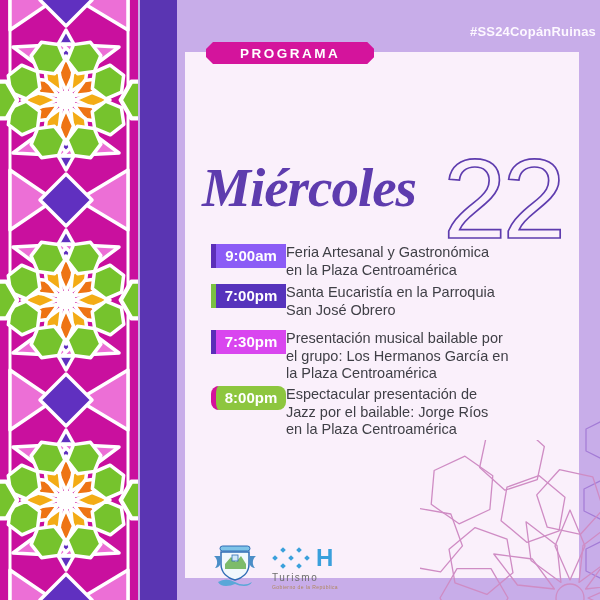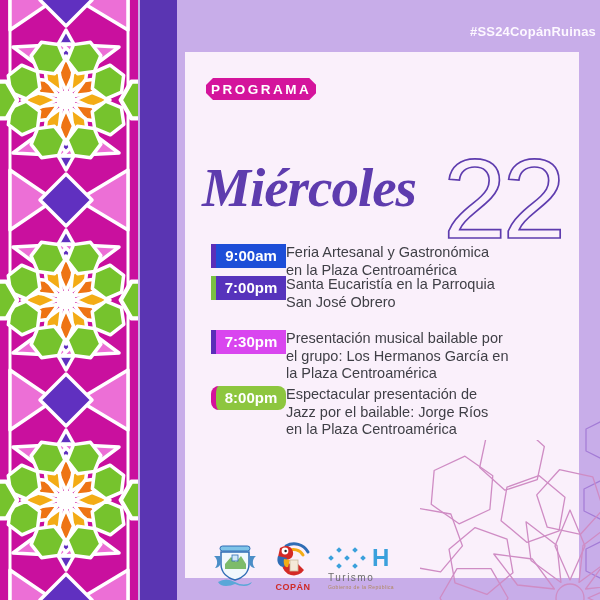--- a/index.html
+++ b/index.html
@@ -12,37 +12,37 @@
   #purple-bar{left:140px;top:0;width:37px;height:600px;background:#5a35b2;}
 
   
   #hashtag{top:24px;right:4px;color:#fdf8ff;font-size:13px;font-weight:600;letter-spacing:.2px;z-index:5;}
 
   
   #card{left:185px;top:52px;width:394px;height:526px;background:#faf0fb;z-index:2;}
 
   
   #program-badge{left:206px;top:42px;background:#d4149c;color:#fff;font-size:13.5px;font-weight:700;
-    letter-spacing:2.5px;padding:4px 5px 3px;z-index:6;
-    clip-path:polygon(7px 0,calc(100% - 7px) 0,100% 7px,100% calc(100% - 7px),calc(100% - 7px) 100%,7px 100%,0 calc(100% - 7px),0 7px);margin-top:36px;}
+    letter-spacing:2.5px;padding:4px 34px 3px;z-index:6;
+    clip-path:polygon(7px 0,calc(100% - 7px) 0,100% 7px,100% calc(100% - 7px),calc(100% - 7px) 100%,7px 100%,0 calc(100% - 7px),0 7px);}
 
   
   #title-day{left:17px;top:108px;font-family:Liberation Serif, serif;font-style:italic;font-weight:700;
     font-size:55px;line-height:1;color:#5e3cae;letter-spacing:-1px;z-index:4;}
   #title-date{left:258px;top:90px;font-size:114px;line-height:1;font-weight:400;color:transparent;
     -webkit-text-stroke:1.7px #5e3cae;letter-spacing:-4px;z-index:4;}
 
   
   .row{position:absolute;left:26px;display:flex;align-items:flex-start;z-index:4;}
   .time-badge{color:#fff;font-weight:700;font-size:15px;width:70px;text-align:center;
     padding:3px 0 4px;border-left:5px solid;}
   .row-text{font-size:14.5px;line-height:1.22;color:#3f3f46;font-weight:500;
     white-space:pre-line;}
-  #row-0{top:192px;} #row-0 .time-badge{background:#1d4ed8;border-color:#5b2eb8;}
-  #row-1{top:224px;} #row-1 .time-badge{background:#5633bc;border-color:#7ac142;}
+  #row-0{top:192px;} #row-0 .time-badge{background:#8b5cf6;border-color:#5b2eb8;}
+  #row-1{top:232px;} #row-1 .time-badge{background:#5633bc;border-color:#7ac142;}
   #row-2{top:278px;} #row-2 .time-badge{background:#d946ef;border-color:#5b2eb8;}
   #row-3{top:334px;} #row-3 .time-badge{background:#8dc63f;border-color:#d4119c;border-radius:8px;}
 
   
   #logos{left:27px;top:484px;height:56px;display:flex;align-items:flex-end;z-index:4;}
   .logo{position:relative;margin-right:14px;}
   #copan-logo-text{font-size:9px;font-weight:700;color:#cf2b27;letter-spacing:.5px;text-align:center;margin-top:-2px;}
   #turismo-block{display:flex;flex-direction:column;align-items:flex-start;padding-bottom:2px;}
   #turismo-label{font-size:10px;color:#6e6e6e;letter-spacing:1.5px;margin-top:1px;}
   #turismo-sublabel{font-size:5px;color:#b0885f;letter-spacing:.4px;margin-top:1px;}
@@ -178,34 +178,20 @@
           <rect x="8" y="2" width="30" height="5" rx="2.5" fill="#7fc4e8" stroke="#2f6db5" stroke-width="1"></rect>
           <path d="M9,8 h28 v12 c0,9 -7,14 -14,16 c-7,-2 -14,-7 -14,-16 z" fill="#f2f8fd" stroke="#2f6db5" stroke-width="1.5"></path>
           <path d="M13,20 l6,-7 5,5 5,-6 5,8 v5 h-21 z" fill="#7dbb6a"></path>
           <rect x="20" y="11" width="6" height="6" fill="#cfe8f7" stroke="#2f6db5" stroke-width=".8"></rect>
           <path d="M2,12 c4,3 4,9 1,12 c5,0 7,-5 5,-12 z" fill="#4b8ec7"></path>
           <path d="M44,12 c-4,3 -4,9 -1,12 c-5,0 -7,-5 -5,-12 z" fill="#4b8ec7"></path>
           <path d="M6,38 q8,-5 17,0 q9,5 17,0 q-2,4 -8,4 q-5,0 -9,-2 q-4,2 -9,2 q-6,0 -8,-4 z" fill="#5aa7d8"></path>
         </svg>
       </div>
 
-      <div class="logo">
-        <svg width="42" height="42" viewBox="0 0 42 42">
-          <path d="M14,8 a16,16 0 0 1 22,6" fill="none" stroke="#2f6db5" stroke-width="3" stroke-linecap="round"></path>
-          <path d="M16,13 a11,11 0 0 1 15,4" fill="none" stroke="#f3ac15" stroke-width="3" stroke-linecap="round"></path>
-          <path d="M10,26 a12,12 0 0 0 22,6 l-6,-6 a6,6 0 0 1 -10,-4 z" fill="#d42a26"></path>
-          <path d="M8,10 c6,-4 12,-2 13,4 c1,5 -3,8 -8,8 l-7,-3 z" fill="#d42a26"></path>
-          <circle cx="13" cy="13" r="3.4" fill="#fff"></circle>
-          <circle cx="13.6" cy="13" r="1.2" fill="#222"></circle>
-          <path d="M6,18 l9,2 -3,9 c-5,0 -8,-5 -6,-11 z" fill="#2f6db5"></path>
-          <path d="M12,21 l6,1 -2,7 c-3,1 -5,-3 -4,-8 z" fill="#f3ac15"></path>
-          <rect x="18" y="22" width="8" height="11" fill="#f5e9d8" stroke="#c8b79a" stroke-width=".8"></rect>
-        </svg>
-        <div id="copan-logo-text">COPÁN</div>
-      </div>
 
       <div class="logo" id="turismo-block">
         <div style="display:flex;align-items:center;">
           <svg width="40" height="26" viewBox="0 0 40 26">
             <g fill="#3aa0dc">
               <rect x="9" y="3" width="4" height="4" transform="rotate(45 11 5)"></rect>
               <rect x="25" y="3" width="4" height="4" transform="rotate(45 27 5)"></rect>
               <rect x="1" y="11" width="4" height="4" transform="rotate(45 3 13)"></rect>
               <rect x="17" y="11" width="4" height="4" transform="rotate(45 19 13)"></rect>
               <rect x="33" y="11" width="4" height="4" transform="rotate(45 35 13)"></rect>

